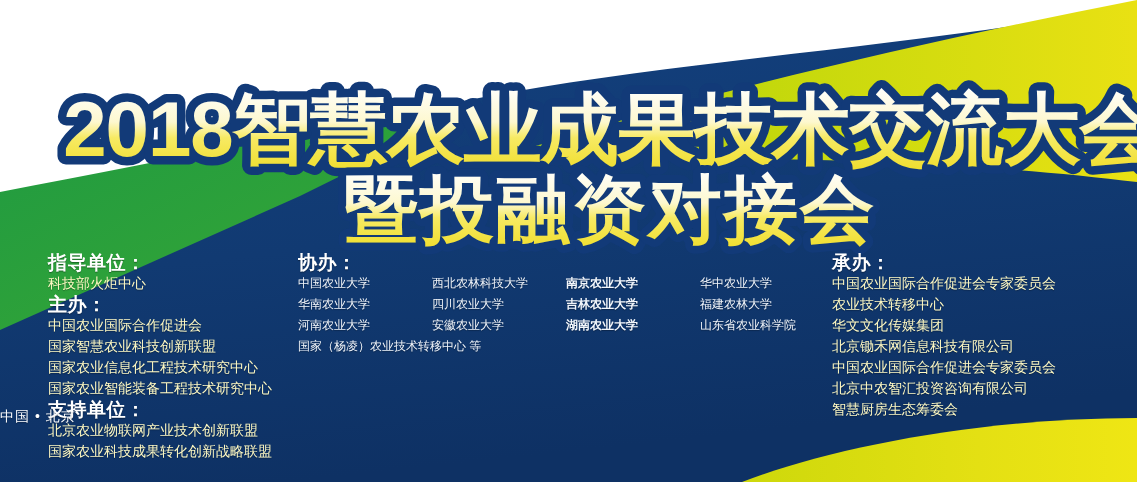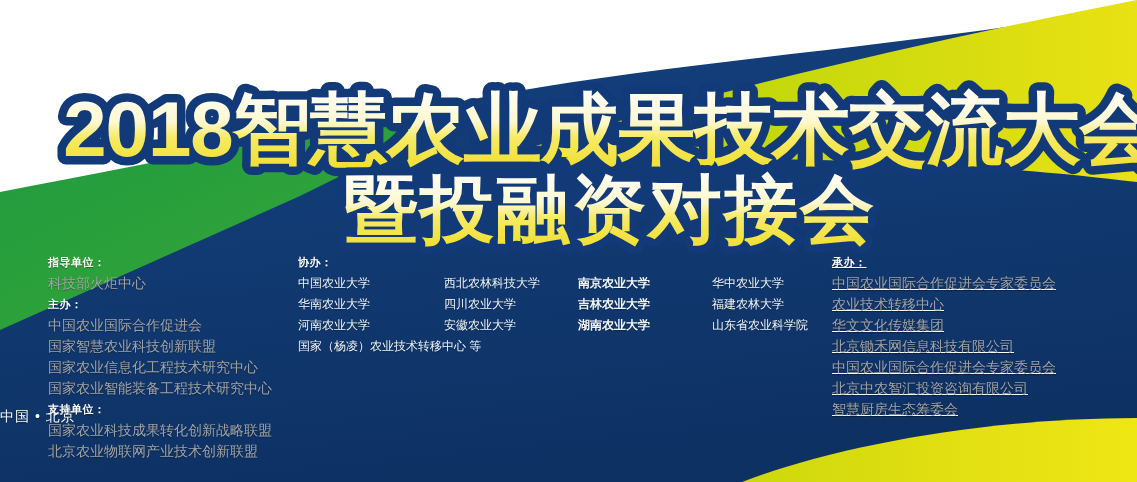--- a/index.html
+++ b/index.html
@@ -24,34 +24,34 @@
   .headline-svg{display:block;}
 
   
   .credits{
     position:absolute;left:0;top:252px;width:1137px;height:200px;
     color:#ffffff;
   }
   .col{position:absolute;top:0;}
   .col-left{left:48px;}
   .col-mid{left:298px;}
-  .col-right{left:832px;text-decoration:underline;}
+  .col-right{left:832px;}
 
   .hdr{
-    font-size:11px;font-weight:bold;line-height:21px;
+    font-size:19px;font-weight:bold;line-height:21px;
     letter-spacing:.5px;color:#ffffff;white-space:nowrap;
     text-shadow:0 1px 1px rgba(0,0,0,.35);
   }
   .ln{
-    font-size:14px;line-height:21px;color:#a3a3a3;white-space:nowrap;
+    font-size:14px;line-height:21px;color:#fef9c3;white-space:nowrap;
     text-shadow:0 1px 1px rgba(0,0,0,.3);
   }
   .grid-row{display:flex;line-height:21px;}
   .grid-row .c1{width:134px;flex:0 0 134px;}
-  .grid-row .c2{width:134px;flex:0 0 134px;margin-left:12px;}
+  .grid-row .c2{width:134px;flex:0 0 134px;}
   .grid-row .c3{width:134px;flex:0 0 134px;font-weight:bold;}
   .grid-row .c4{width:140px;flex:0 0 140px;}
   .grid-row span{
     font-size:12px;color:#f2f6fb;white-space:nowrap;
     text-shadow:0 1px 1px rgba(0,0,0,.3);
   }
   .wide{width:auto !important;flex:0 0 auto !important;}
 
   .venue{
     position:absolute;left:0;top:156px;width:1137px;
@@ -127,22 +127,22 @@
 
     <div class="col col-left">
       <div class="hdr">指导单位：</div>
       <div class="ln">科技部火炬中心</div>
       <div class="hdr">主办：</div>
       <div class="ln">中国农业国际合作促进会</div>
       <div class="ln">国家智慧农业科技创新联盟</div>
       <div class="ln">国家农业信息化工程技术研究中心</div>
       <div class="ln">国家农业智能装备工程技术研究中心</div>
       <div class="hdr">支持单位：</div>
+      <div class="ln">北京农业物联网产业技术创新联盟</div>
       <div class="ln">国家农业科技成果转化创新战略联盟</div>
-      <div class="ln">北京农业物联网产业技术创新联盟</div>
     </div>
 
     <div class="col col-mid">
       <div class="hdr">协办：</div>
 
       <div class="grid-row">
         <span class="c1">中国农业大学</span>
         <span class="c2">西北农林科技大学</span>
         <span class="c3">南京农业大学</span>
         <span class="c4">华中农业大学</span>

